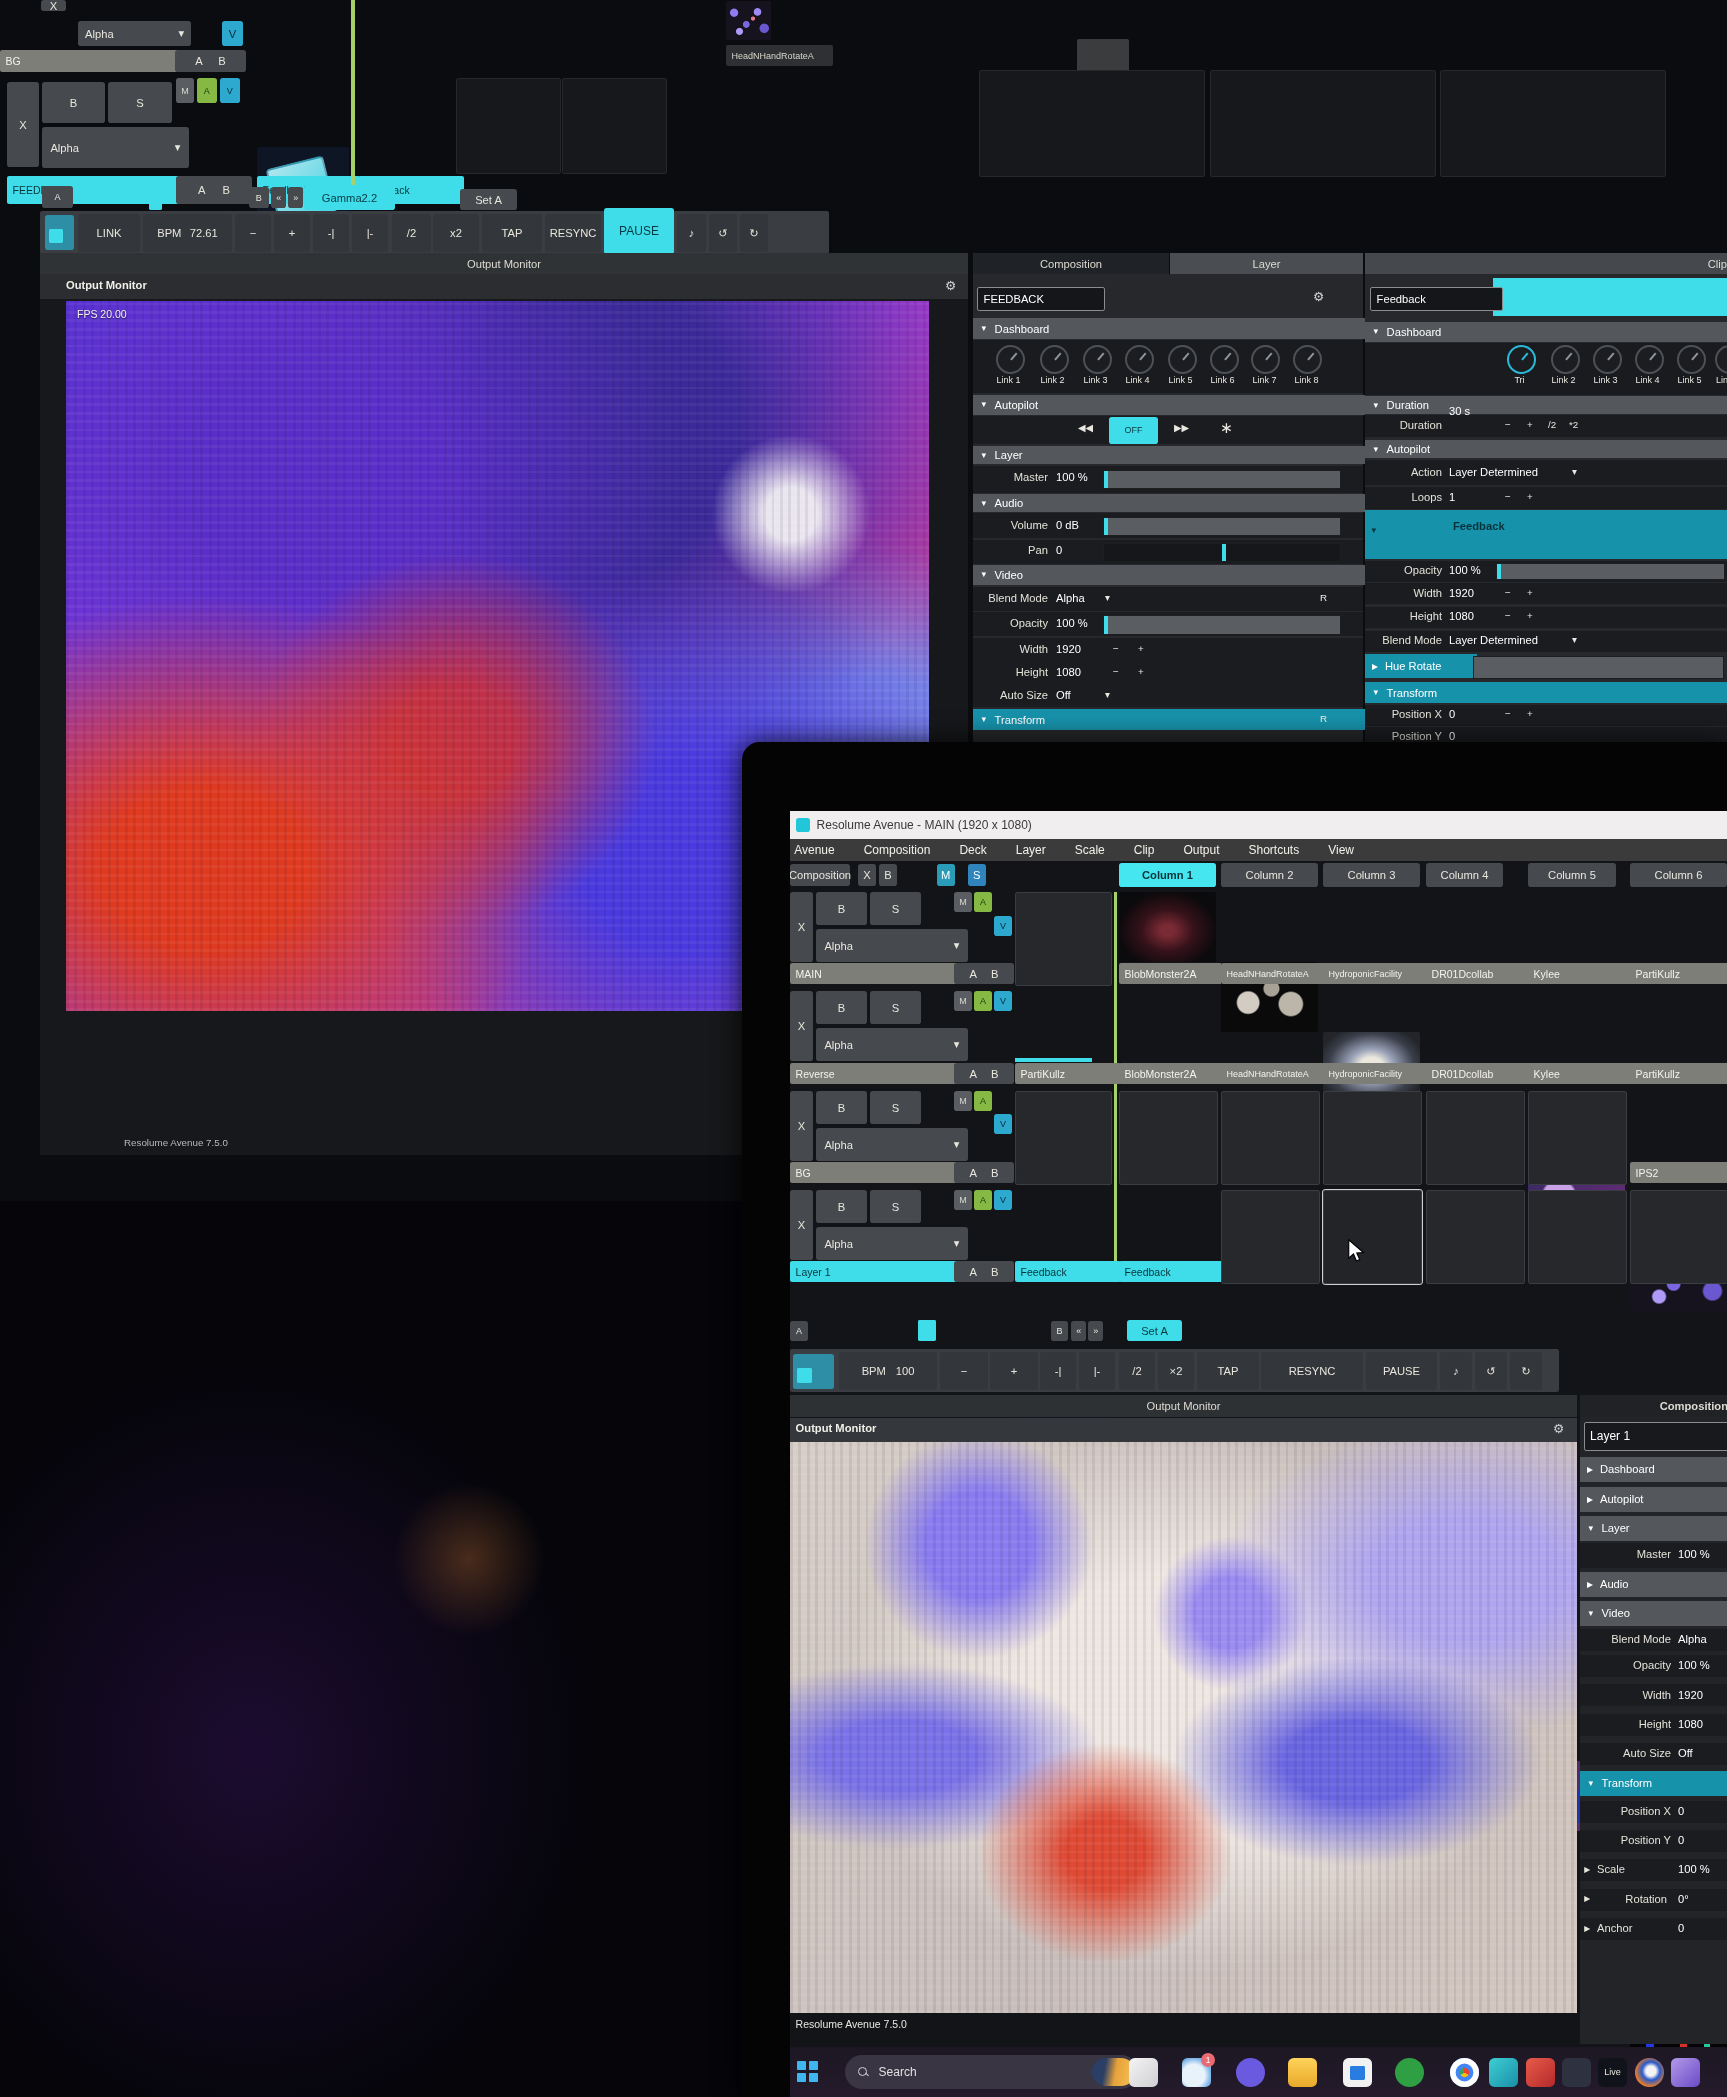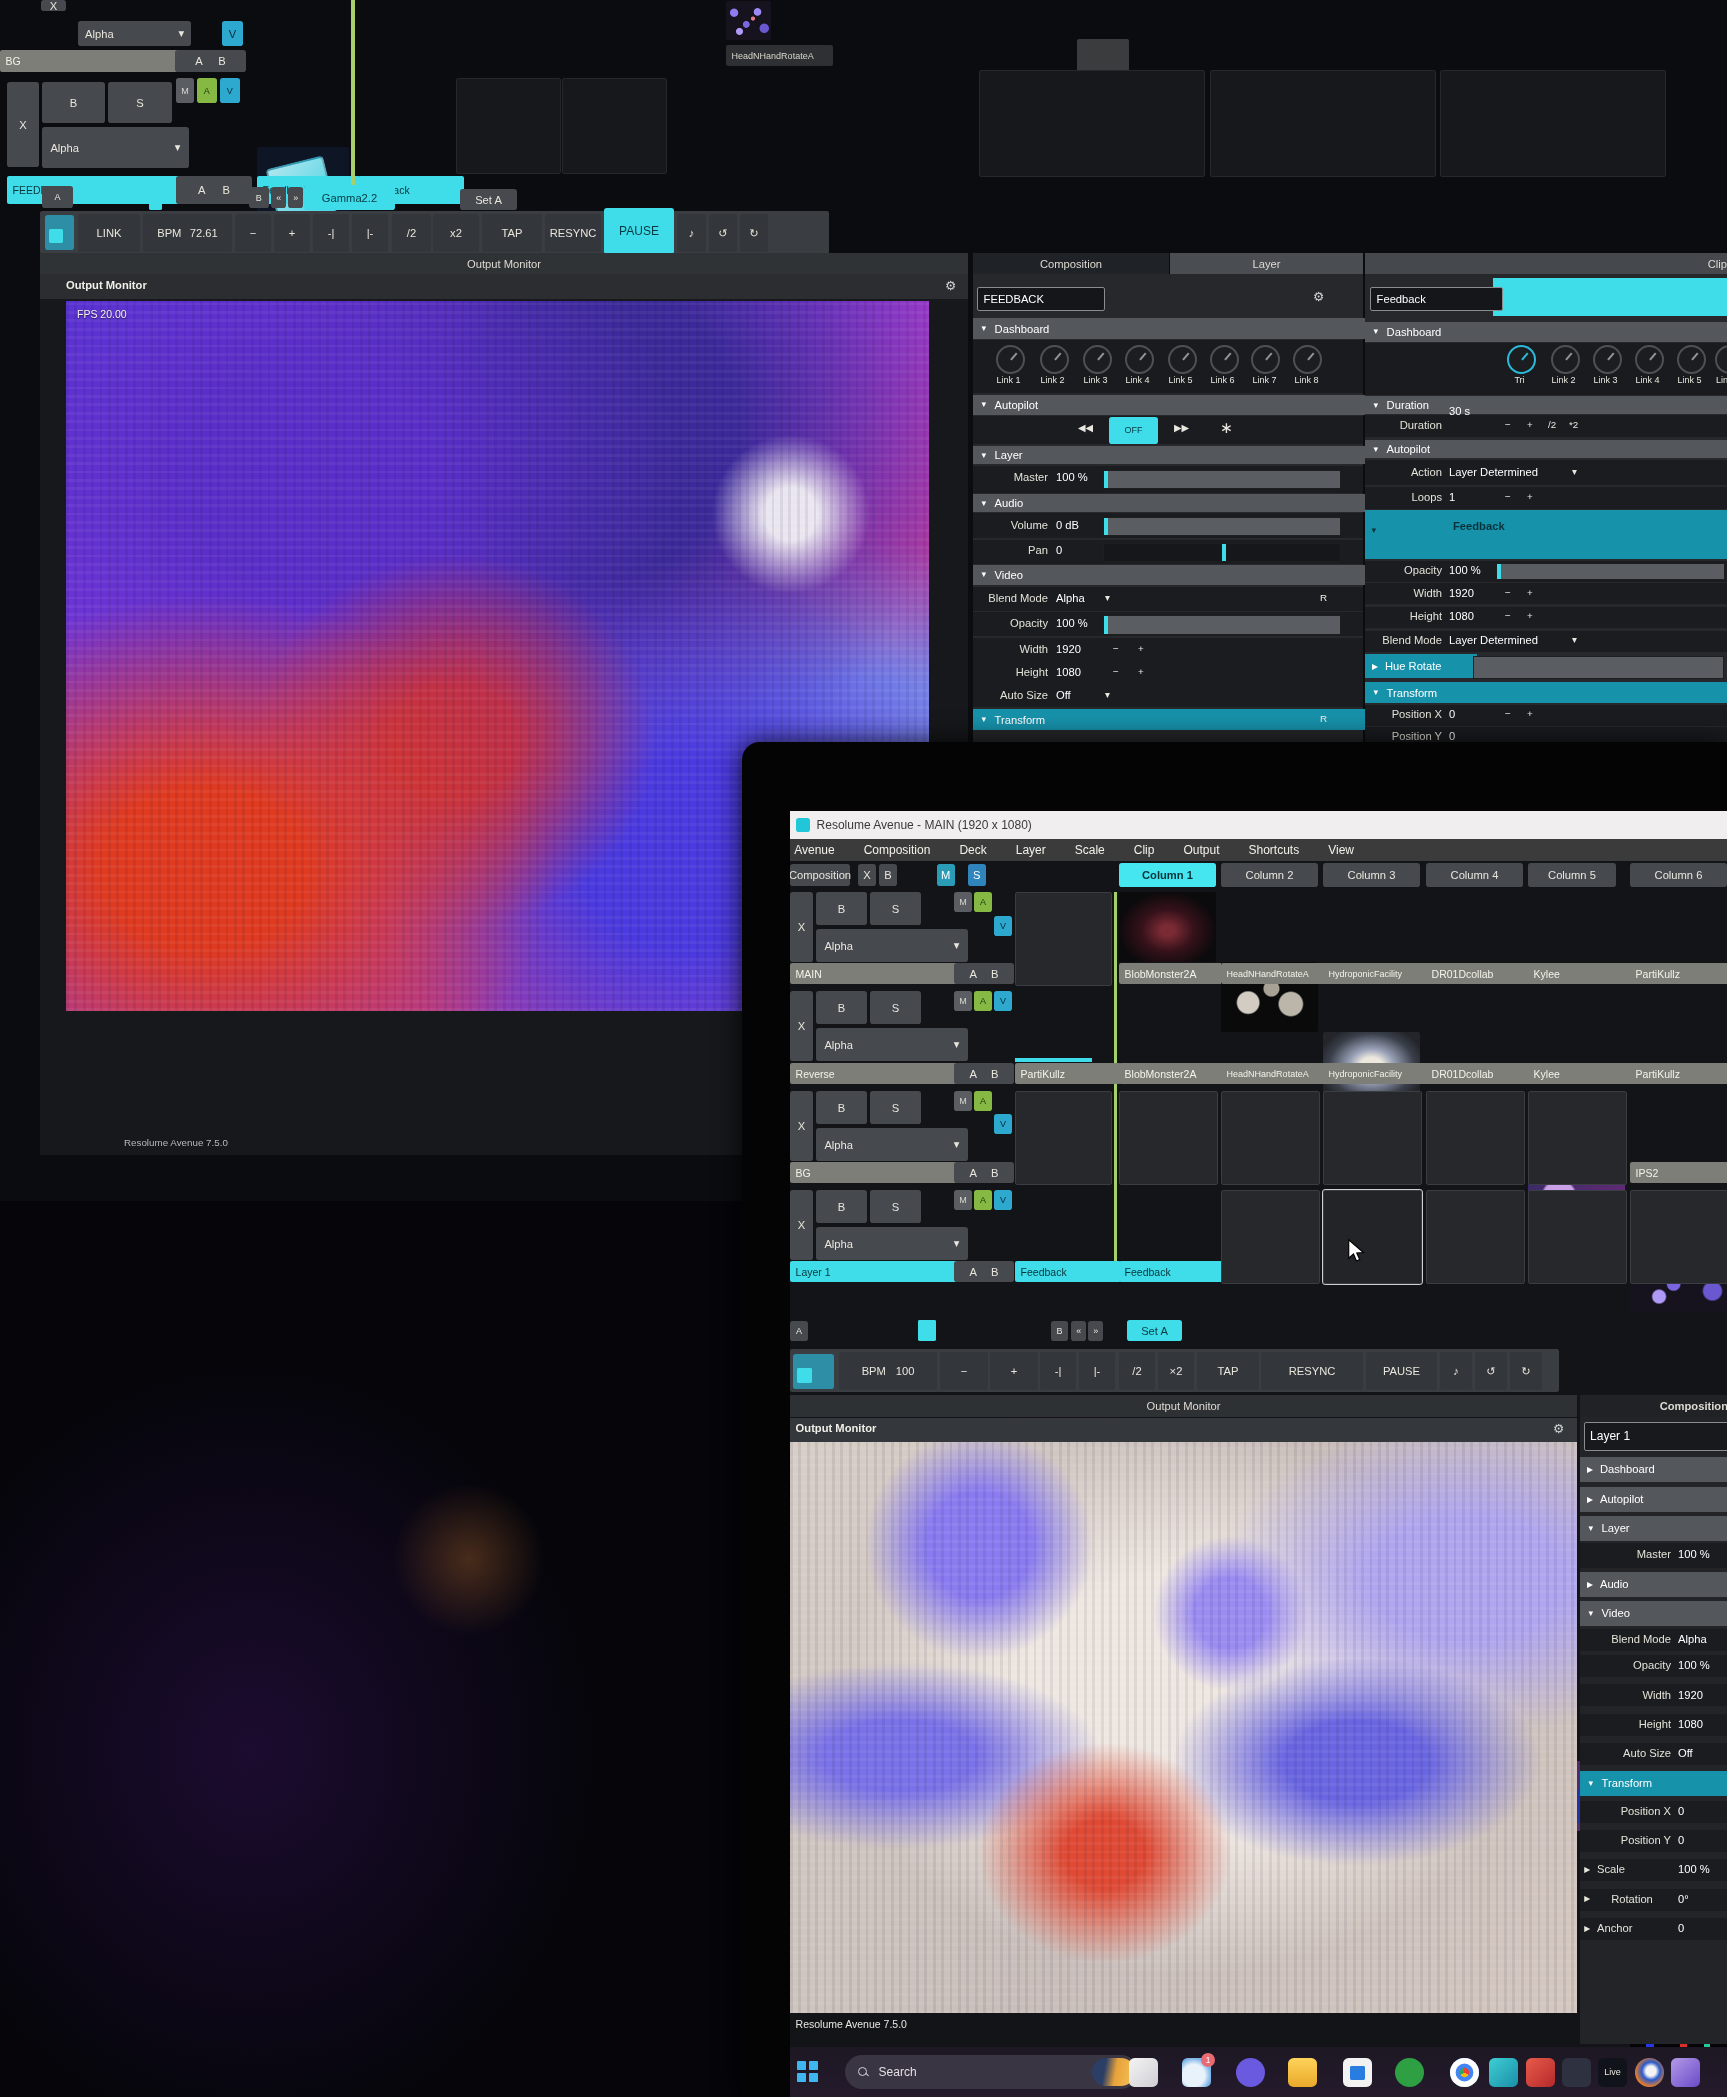--- a/index.html
+++ b/index.html
@@ -438,21 +438,21 @@
     </div>
 
     <div class="abs chip" style="left:0;top:53px;width:60px;height:22.4px">Composition</div>
     <div class="abs chip" style="left:68px;top:53px;width:18px;height:22.4px">X</div>
     <div class="abs chip" style="left:89px;top:53px;width:18px;height:22.4px">B</div>
     <div class="abs chip" style="left:147px;top:53px;width:17.5px;height:22.4px;background:#2b9cb8;color:#fff">M</div>
     <div class="abs chip" style="left:178px;top:53px;width:17.5px;height:22.4px;background:#2f84bc;color:#fff">S</div>
     <div class="abs chip" style="left:329px;top:52px;width:97px;height:24px;background:#45e6ef;color:#063238;font-weight:bold">Column 1</div>
     <div class="abs chip" style="left:431px;top:52px;width:97px;height:24px">Column 2</div>
     <div class="abs chip" style="left:533px;top:52px;width:97px;height:24px">Column 3</div>
-    <div class="abs chip" style="left:636px;top:52px;width:97px;height:24px">Column 4</div>
+    <div class="abs chip" style="left:636px;top:52px;width:77px;height:24px">Column 4</div>
     <div class="abs chip" style="left:738px;top:52px;width:88px;height:24px">Column 5</div>
     <div class="abs chip" style="left:840px;top:52px;width:97px;height:24px">Column 6</div>
 
     <div class="abs greenline" style="left:324px;top:81px;width:2.8px;height:390px"></div>
 
     <div class="abs chip" style="left:0;top:81px;width:23px;height:70px">X</div>
     <div class="abs chip" style="left:26px;top:81px;width:51px;height:33px">B</div>
     <div class="abs chip" style="left:80px;top:81px;width:51px;height:33px">S</div>
     <div class="abs chip" style="left:26px;top:118px;width:135px;height:33px;justify-content:space-between;padding:0 8.4px">
         <span>Alpha</span>
@@ -648,21 +648,21 @@
       <div class="pval" style="left:98px;top:410px">0</div>
       <div class="abs prow" style="left:0;top:435px;width:148px;height:22.4px"></div>
       <div class="plbl" style="left:0;top:439px;width:91px">Position Y</div>
       <div class="pval" style="left:98px;top:439px">0</div>
       <div class="abs prow" style="left:0;top:464px;width:148px;height:22.4px"></div>
       <span class="tri abs" style="left:4.2px;top:470px;font-size:7.7px">▶</span>
       <div class="plbl" style="left:0;top:468px;width:56px;text-align:left;padding-left:17px">Scale</div>
       <div class="pval" style="left:98px;top:468px">100 %</div>
       <div class="abs prow" style="left:0;top:494px;width:148px;height:22.4px"></div>
       <span class="tri abs" style="left:4.2px;top:499px;font-size:7.7px">▶</span>
-      <div class="plbl" style="left:0;top:498px;width:70px;text-align:center;padding-left:17px">Rotation</div>
+      <div class="plbl" style="left:0;top:498px;width:70px;text-align:right;padding-left:17px">Rotation</div>
       <div class="pval" style="left:98px;top:498px">0°</div>
       <div class="abs prow" style="left:0;top:523px;width:148px;height:22.4px"></div>
       <span class="tri abs" style="left:4.2px;top:529px;font-size:7.7px">▶</span>
       <div class="plbl" style="left:0;top:527px;width:70px;text-align:left;padding-left:17px">Anchor</div>
       <div class="pval" style="left:98px;top:527px">0</div>
     </div>
 
     <div class="abs" style="left:5.6px;top:1207px;font-size:10.5px;color:#e8e6df">Resolume Avenue 7.5.0</div>
     <div class="abs" style="left:0;top:1236px;width:938px;height:50px;background:linear-gradient(#1d1723,#241a2c)">
       <div class="abs winlogo" style="left:7px;top:14px">

